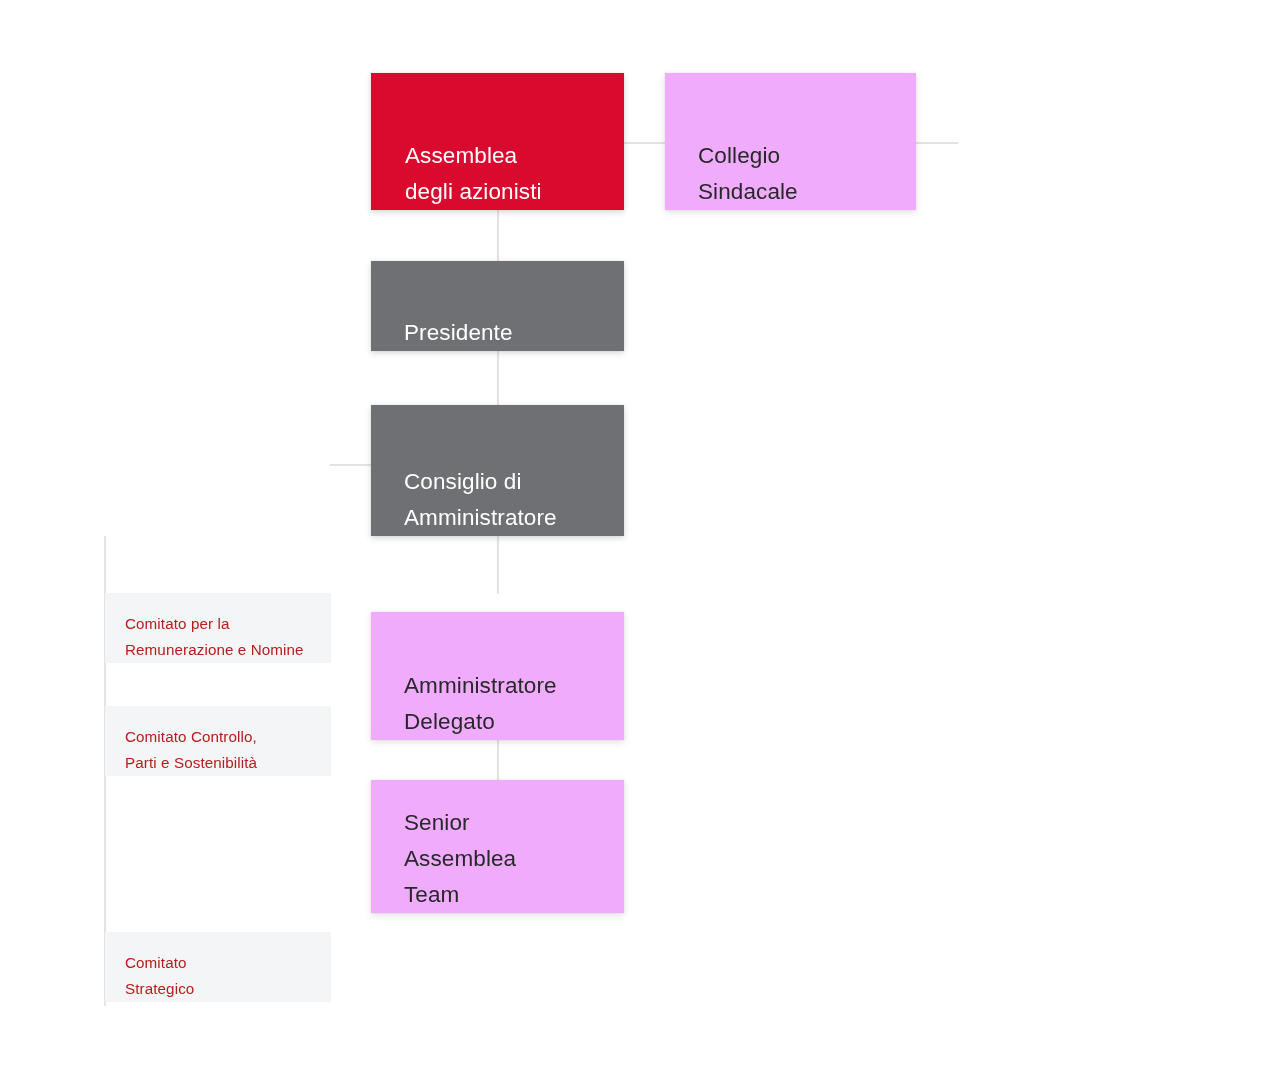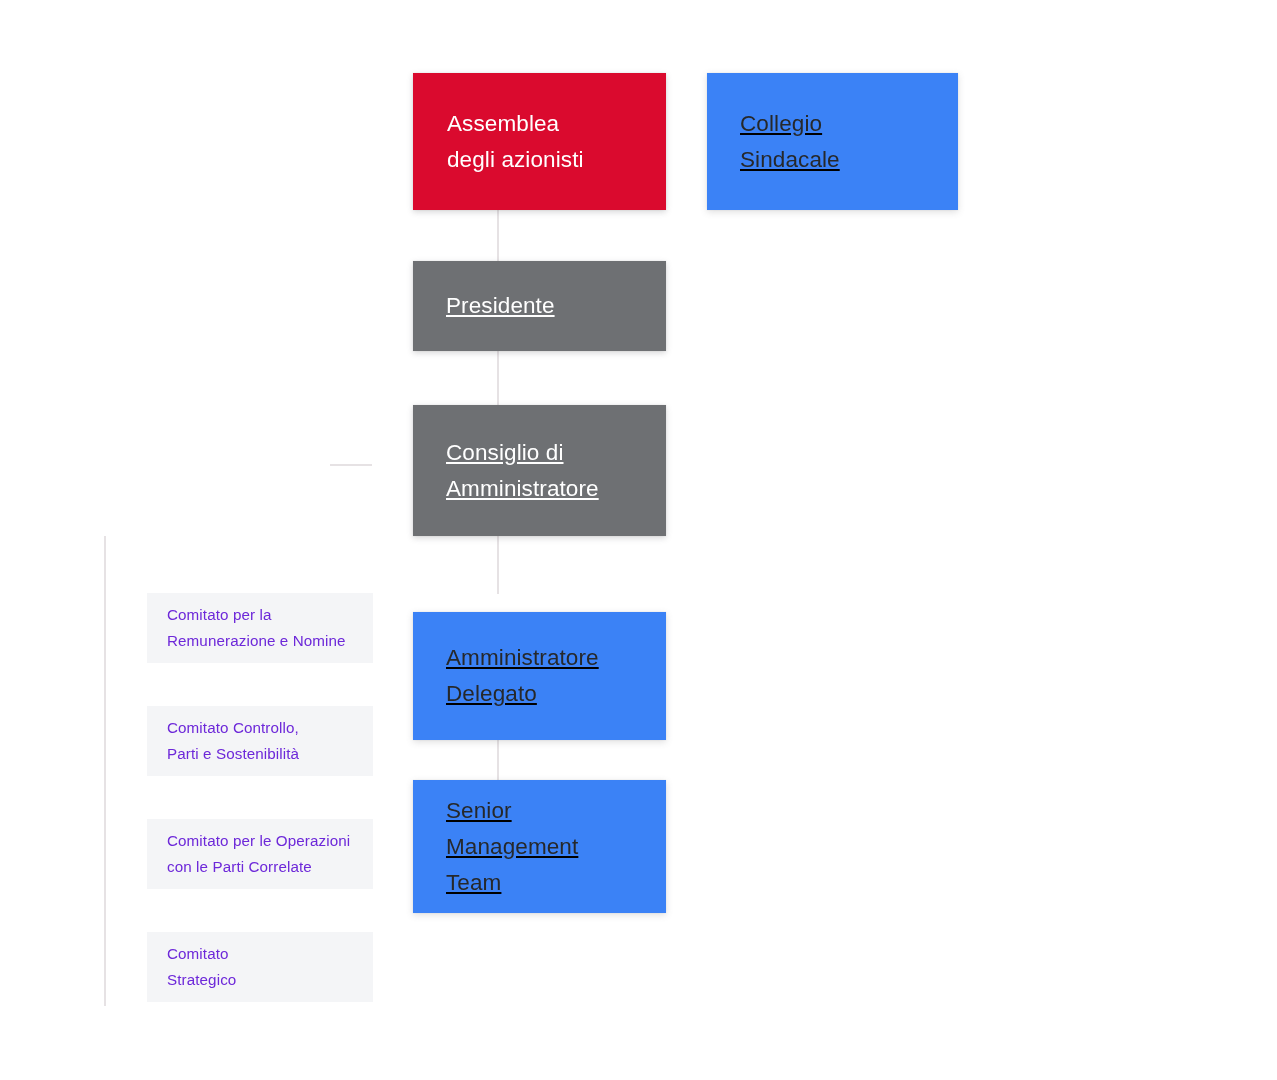--- a/index.html
+++ b/index.html
@@ -27,23 +27,22 @@
   }
   .conn.v { width: 1.6px; }
   .conn.h { height: 1.6px; }
 
   
   .node {
     position: absolute;
     box-sizing: border-box;
     display: flex;
     flex-direction: column;
-    justify-content: center;
+    justify-content: flex-end;
     z-index: 3;
-    margin-left: 42px;
   }
   .node .label {
     white-space: pre-line;
     letter-spacing: 0.1px;
   }
 
   
   .node.primary {
     background: #da0a2e;
     box-shadow: 0 2px 6px rgba(70,70,75,0.22), 0 0 1px rgba(70,70,75,0.18);
@@ -60,45 +59,43 @@
   .node.grey {
     background: #6e7073;
     box-shadow: 0 2px 6px rgba(70,70,75,0.22), 0 0 1px rgba(70,70,75,0.18);
     padding: 0 33px;
   }
   .node.grey .label {
     color: #ffffff;
     font-size: 22.5px;
     line-height: 36px;
     font-weight: 400;
-    text-decoration: underline;
   }
 
   
   .node.card {
-    background: #3b82f6;
+    background: #f0abfc;
     box-shadow: 0 2px 7px rgba(90,90,95,0.20), 0 0 1px rgba(90,90,95,0.16);
     padding: 0 33px;
-    text-decoration: underline;
   }
   .node.card .label {
     color: #26282a;
     font-size: 22.5px;
     line-height: 36px;
     font-weight: 400;
   }
 
   
   .node.subtle {
     background: #f4f5f7;
     padding: 0 20px;
     box-shadow: none;
   }
   .node.subtle .label {
-    color: #6d28d9;
+    color: #b91c1c;
     font-size: 15.2px;
     line-height: 26px;
     font-weight: 400;
   }
 </style>
 </head>
 <body>
 
 <div id="chart-root">
 
@@ -139,37 +136,33 @@
 Amministratore</span>
   </div>
 
   <div class="node card" style="left:371px; top:612px; width:253px; height:128px;">
     <span class="label">Amministratore
 Delegato</span>
   </div>
 
   <div class="node card" style="left:371px; top:780px; width:253px; height:133px;">
     <span class="label">Senior
-Management
+Assemblea
 Team</span>
   </div>
 
   <div class="node subtle" style="left:105px; top:593px; width:226px; height:70px;">
     <span class="label">Comitato per la
 Remunerazione e Nomine</span>
   </div>
 
   <div class="node subtle" style="left:105px; top:706px; width:226px; height:70px;">
     <span class="label">Comitato Controllo,
 Parti e Sostenibilità</span>
   </div>
 
-  <div class="node subtle" style="left:105px; top:819px; width:226px; height:70px;">
-    <span class="label">Comitato per le Operazioni
-con le Parti Correlate</span>
-  </div>
 
   <div class="node subtle" style="left:105px; top:932px; width:226px; height:70px;">
     <span class="label">Comitato
 Strategico</span>
   </div>
 
 </div>
 
 </body></html>

